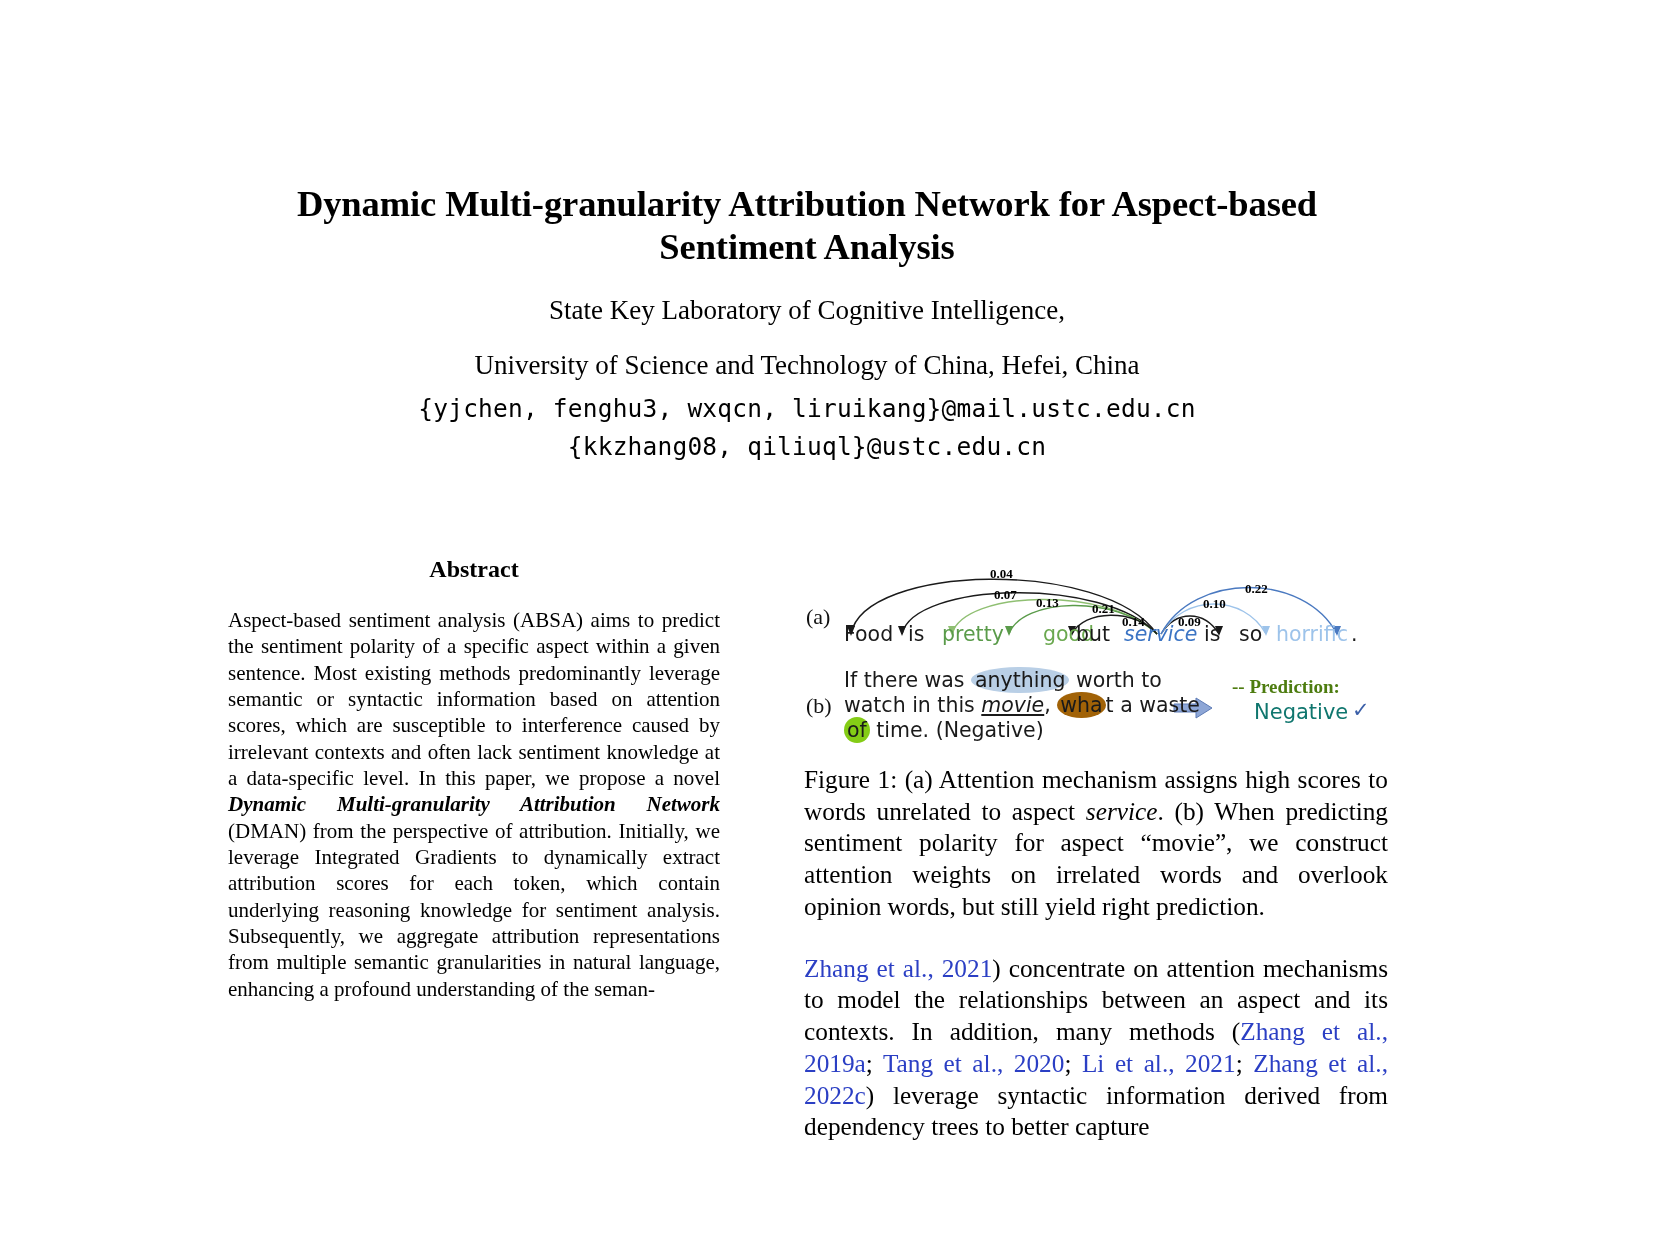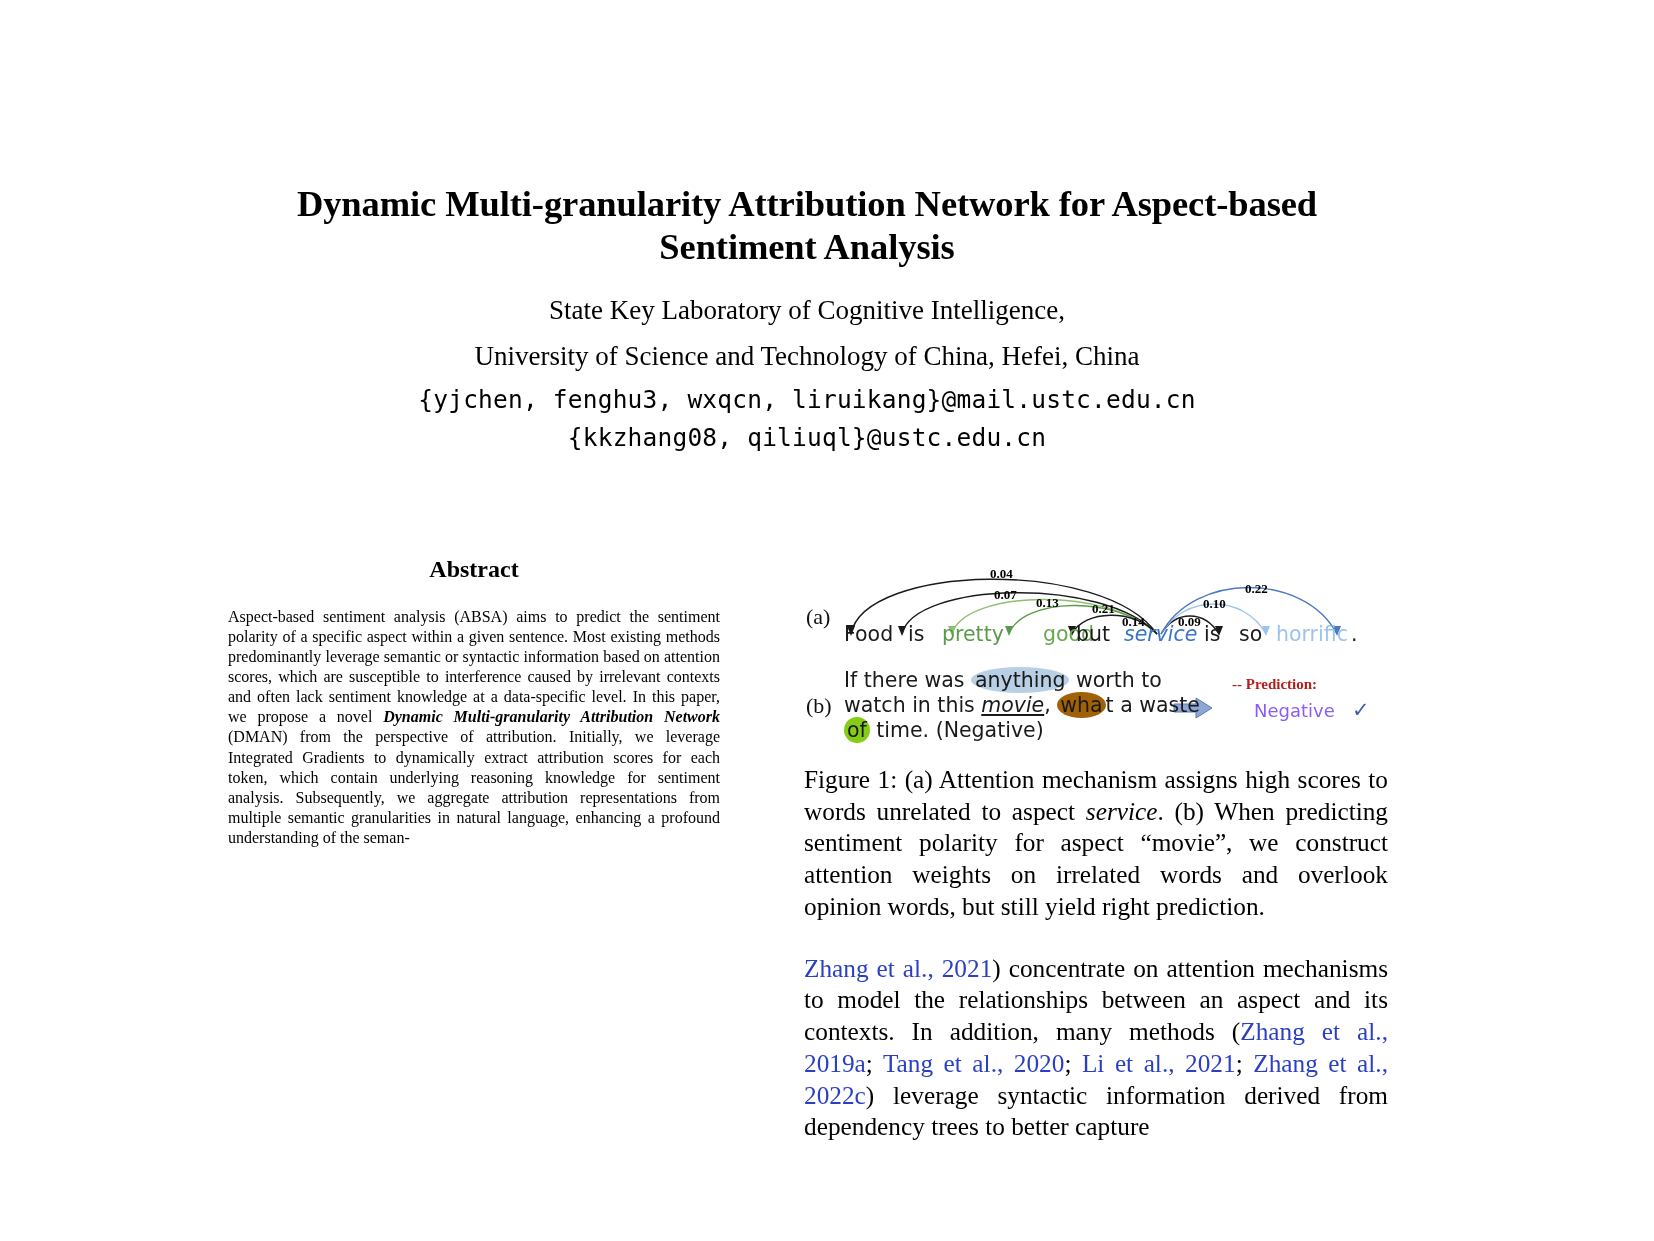--- a/index.html
+++ b/index.html
@@ -78,21 +78,21 @@
     width: 584px;
   }
 
   .abstract-head {
     text-align: center;
     font-size: 24px;
     font-weight: bold;
     margin: 0 0 24px 0;
   }
   .abstract-body {
-    font-size: 16px;
+    font-size: 21px;
     line-height: 1.255;
     text-align: justify;
     text-justify: inter-word;
     hyphens: manual;
   }
   .abstract-body b i, .abstract-body .bi {
     font-weight: bold;
     font-style: italic;
   }
 
@@ -151,30 +151,30 @@
     padding: 1px 3px;
   }
   .hl-mid {
     background: #84cc16;
     border-radius: 50%;
     padding: 1px 3px;
   }
   .pred-label {
     position: absolute;
     font-family: "Liberation Serif", serif;
-    font-size: 15px;
-    font-weight: bold;
-    color: #b91c1c;
+    font-size: 19px;
+    font-weight: bold;
+    color: #4d7c0f;
     white-space: nowrap;
   }
   .pred-value {
     position: absolute;
     font-family: "DejaVu Sans", sans-serif;
-    font-size: 18px;
-    color: #8b5cf6;
+    font-size: 21px;
+    color: #0f766e;
     white-space: nowrap;
   }
   .pred-check {
     position: absolute;
     font-family: "DejaVu Sans", sans-serif;
     font-size: 21px;
     color: #3b5fa8;
   }
 
   .fig-caption {
@@ -201,21 +201,21 @@
 
 <div class="page">
 
   <div class="header">
     <h1 class="paper-title">Dynamic Multi-granularity Attribution Network for Aspect-based Sentiment Analysis</h1>
 
     <div class="authors">
     </div>
 
     <div class="affil">State Key Laboratory of Cognitive Intelligence,</div>
-    <div class="affil" style="margin-top:8px">University of Science and Technology of China, Hefei, China</div>
+    <div class="affil" style="margin-top:17px">University of Science and Technology of China, Hefei, China</div>
 
     <div class="emails">
       <div>{yjchen, fenghu3, wxqcn, liruikang}@mail.ustc.edu.cn</div>
       <div>{kkzhang08, qiliuql}@ustc.edu.cn</div>
     </div>
   </div>
 
   <div class="col-left">
     <div class="abstract-head">Abstract</div>
     <div class="abstract-body"><span>Aspect-based sentiment analysis (ABSA) aims to predict the sentiment polarity of a specific aspect within a given sentence. Most existing methods predominantly leverage semantic or syntactic information based on attention scores, which are susceptible to interference caused by irrelevant contexts and often lack sentiment knowledge at a data-specific level. In this paper, we propose a novel </span><span class="bi">Dynamic Multi-granularity Attribution Network</span><span> (DMAN) from the perspective of attribution. Initially, we leverage Integrated Gradients to dynamically extract attribution scores for each token, which contain underlying reasoning knowledge for sentiment analysis. Subsequently, we aggregate attribution representations from multiple semantic granularities in natural language, enhancing a profound understanding of the seman-</span></div>

